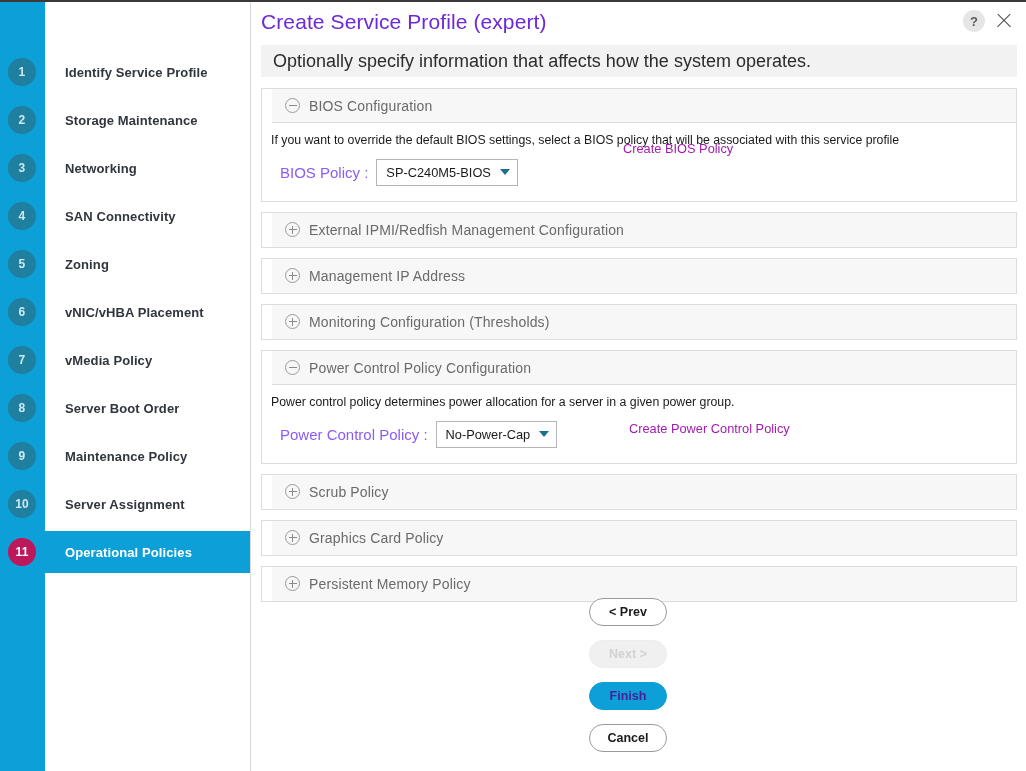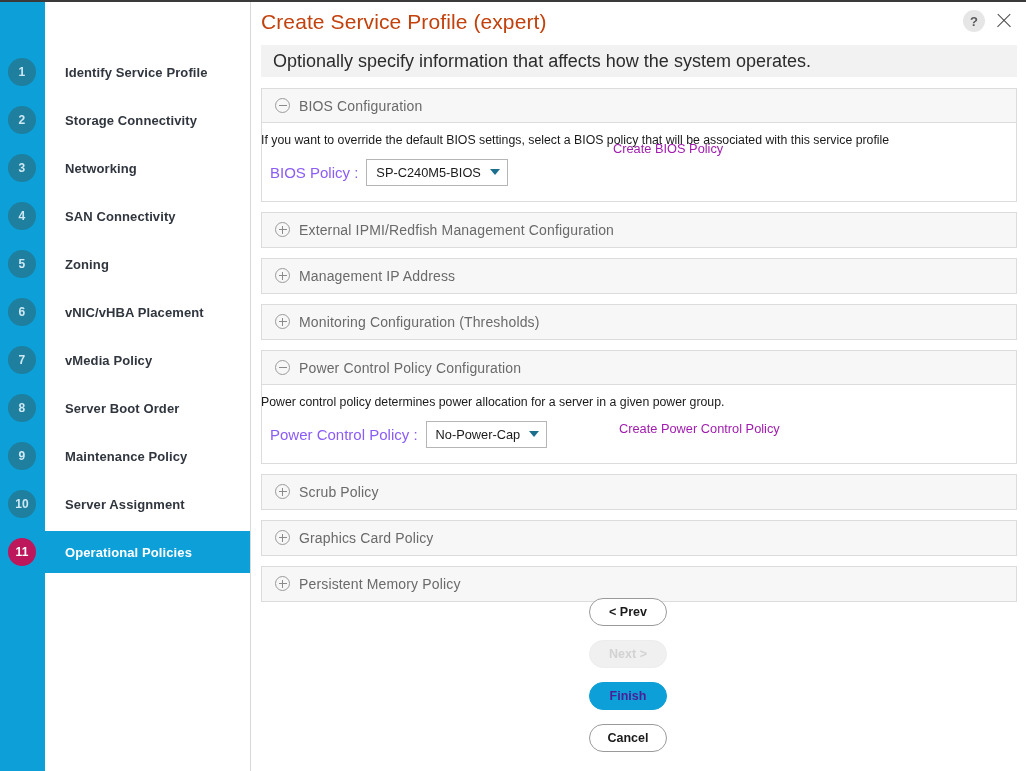--- a/index.html
+++ b/index.html
@@ -75,21 +75,21 @@
     width: 774px; height: 769px;
     background: #ffffff;
   }
   .title-bar {
     position: relative;
     height: 43px;
     padding: 8px 12px 0 9px;
   }
   .page-title {
     font-size: 21px;
-    color: #c2410c;
+    color: #6d28d9;
     font-weight: normal;
     letter-spacing: 0.1px;
   }
   .title-actions {
     position: absolute; top: 8px; right: 12px;
     display: flex; align-items: center; gap: 9px;
   }
   .help-icon {
     width: 22px; height: 22px; border-radius: 50%;
     background: #e6e6e6;
@@ -121,20 +121,21 @@
 
   .body-area {
     padding: 11px 9px 0 9px;
   }
 
   
   .section {
     border: 1px solid #dcdcdc;
     margin-bottom: 10px;
     background: #ffffff;
+    padding-left: 10px;
   }
   .section-header {
     height: 34px;
     background: #f7f7f7;
     display: flex; align-items: center;
     padding-left: 13px;
     cursor: pointer;
     border-bottom: 1px solid transparent;
   }
   .section.expanded > .section-header { border-bottom: 1px solid #dcdcdc; }
@@ -245,21 +246,21 @@
 
   <div class="sidebar">
     <div class="sidebar-strip"></div>
     <div class="steps" id="steps-container">
         <div class="step">
           <div class="step-badge">1</div>
           <div class="step-label">Identify Service Profile</div>
         </div>
         <div class="step">
           <div class="step-badge">2</div>
-          <div class="step-label">Storage Connectivity</div>
+          <div class="step-label">Storage Maintenance</div>
         </div>
         <div class="step">
           <div class="step-badge">3</div>
           <div class="step-label">Networking</div>
         </div>
         <div class="step">
           <div class="step-badge">4</div>
           <div class="step-label">SAN Connectivity</div>
         </div>
         <div class="step">

